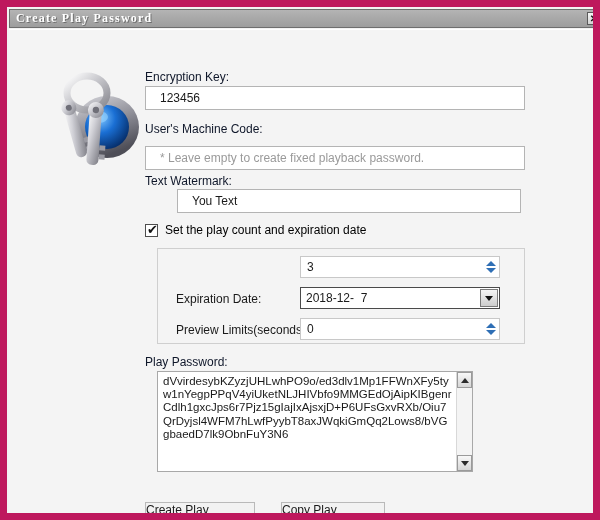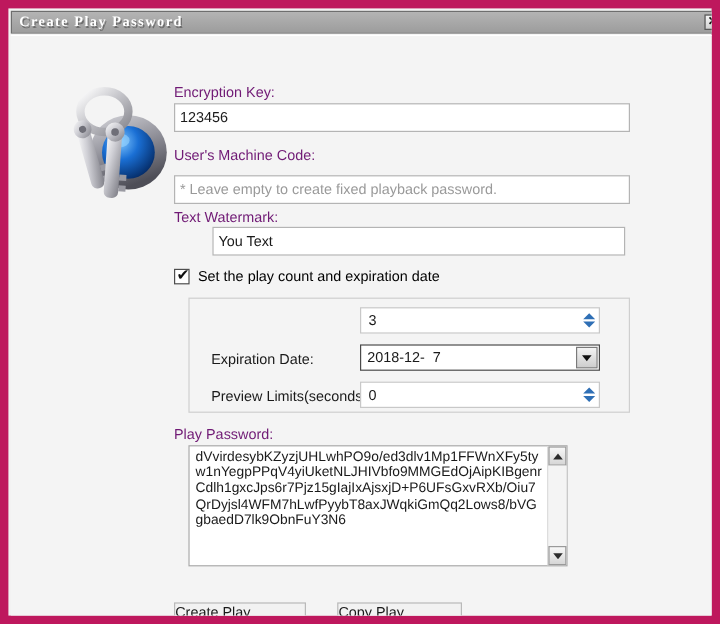--- a/index.html
+++ b/index.html
@@ -79,33 +79,33 @@
     position: absolute;
     left: 28px;
     top: 35px;
     width: 112px;
     height: 112px;
   }
   
   .field-label {
     position: absolute;
     font-size: 12px;
-    color: #701a75;
+    color: #0f172a;
     white-space: nowrap;
     text-align: right;
   }
   .text-input {
     position: absolute;
     box-sizing: border-box;
     background: #ffffff;
     border: 1px solid #b4b4b4;
     font-family: "Liberation Sans", sans-serif;
     font-size: 12px;
     color: #1a1a1a;
-    padding: 0 4px;
+    padding: 0 14px;
     line-height: 22px;
     height: 24px;
     white-space: nowrap;
     overflow: hidden;
   }
   .text-input.placeholder {
     color: #9a9a9a;
     margin-top: 8px;
   }
   

